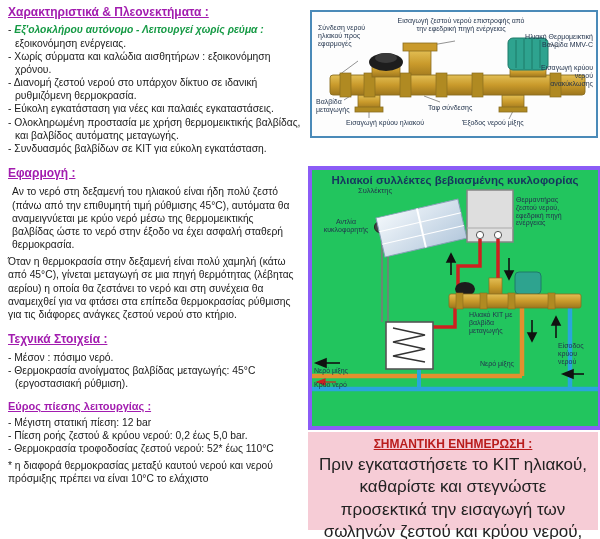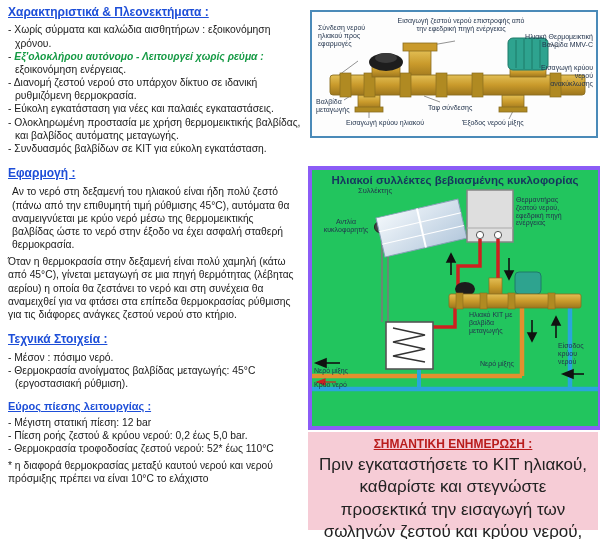--- a/index.html
+++ b/index.html
@@ -4,21 +4,21 @@
 <style>
   html,body{margin:0;padding:0;}
   body{
     width:600px;height:539px;position:relative;overflow:hidden;
     background:#ffffff;
     font-family:"Liberation Sans","DejaVu Sans",sans-serif;
     color:#1a1a1a;
   }
   
   .left-col{position:absolute;left:8px;top:5px;width:294px;font-size:10.3px;line-height:1.28;}
-  .sec-title{font-size:12px;font-weight:bold;text-decoration:underline;color:#1d4ed8;margin:0 0 3px 0;}
+  .sec-title{font-size:12px;font-weight:bold;text-decoration:underline;color:#a21caf;margin:0 0 3px 0;}
   .sec{margin-top:11px;}
   .sec:first-child{margin-top:0;}
   .li{margin:0;padding-left:7px;text-indent:-7px;}
   .green{color:#169a45;font-weight:bold;font-style:italic;}
   .footnote{margin-top:3px;}
   
   .diag1{position:absolute;left:310px;top:10px;width:284px;height:124px;border:2px solid #4a8ab8;background:#fdfdfd;}
   .diag2{position:absolute;left:308px;top:166px;width:286px;height:256px;border:4px solid #8b5cf6;background:#22c55e;}
   .notice{position:absolute;left:308px;top:432px;width:290px;height:98px;background:#f6ccd6;box-sizing:border-box;padding:5px 8px;text-align:center;}
   .notice .n-title{font-size:12px;font-weight:bold;text-decoration:underline;color:#b91c1c;margin-bottom:3px;}
@@ -29,23 +29,23 @@
   .center{text-align:center;}
   .right{text-align:right;}
 </style>
 </head>
 <body>
 
 <div class="left-col">
 
   <div class="sec">
     <div class="sec-title">Χαρακτηριστικά &amp; Πλεονεκτήματα :</div>
-    <div class="li">- Χωρίς σύρματα και καλώδια αισθητήρων : εξοικονόμηση χρόνου.</div>
     <div class="li">- <span class="green">Εξ'ολοκλήρου αυτόνομο - Λειτουργεί χωρίς ρεύμα :</span><br>
       <span>εξοικονόμηση ενέργειας.</span></div>
+    <div class="li">- Χωρίς σύρματα και καλώδια αισθητήρων : εξοικονόμηση χρόνου.</div>
     <div class="li">- Διανομή ζεστού νερού στο υπάρχον δίκτυο σε ιδανική ρυθμιζόμενη θερμοκρασία.</div>
     <div class="li">- Εύκολη εγκατάσταση για νέες και παλαιές εγκαταστάσεις.</div>
     <div class="li">- Ολοκληρωμένη προστασία με χρήση θερμομεικτικής βαλβίδας, και βαλβίδος αυτόματης μεταγωγής.</div>
     <div class="li">- Συνδυασμός βαλβίδων σε ΚΙΤ για εύκολη εγκατάσταση.</div>
   </div>
 
   <div class="sec">
     <div class="sec-title">Εφαρμογή :</div>
     <p style="margin:4px">Αν το νερό στη δεξαμενή του ηλιακού είναι ήδη πολύ ζεστό (πάνω από την επιθυμητή τιμή ρύθμισης 45°C), αυτόματα θα αναμειγνύεται με κρύο νερό μέσω της θερμομεικτικής βαλβίδας ώστε το νερό στην έξοδο να έχει ασφαλή σταθερή θερμοκρασία.</p>
     <p style="margin:0">Όταν η θερμοκρασία στην δεξαμενή είναι πολύ χαμηλή (κάτω από 45°C), γίνεται μεταγωγή σε μια πηγή θερμότητας (λέβητας αερίου) η οποία θα ζεστάνει το νερό και στη συνέχεια θα αναμειχθεί για να φτάσει στα επίπεδα θερμοκρασίας ρύθμισης για τις διάφορες ανάγκες ζεστού νερού στο κτήριο.</p>

